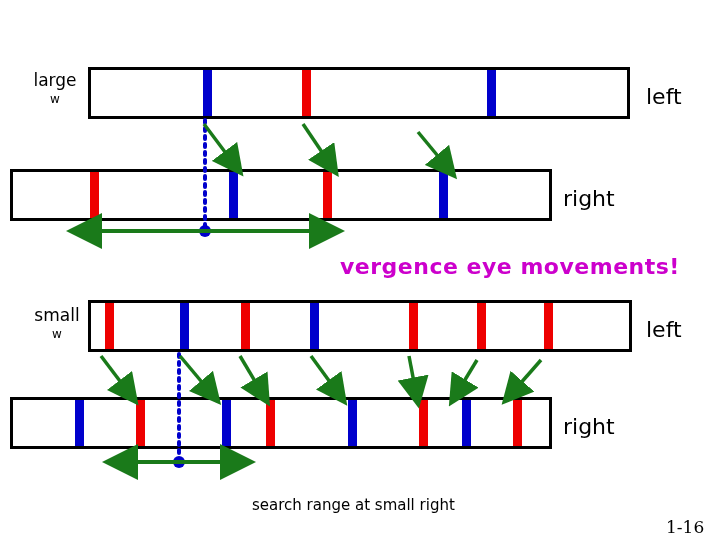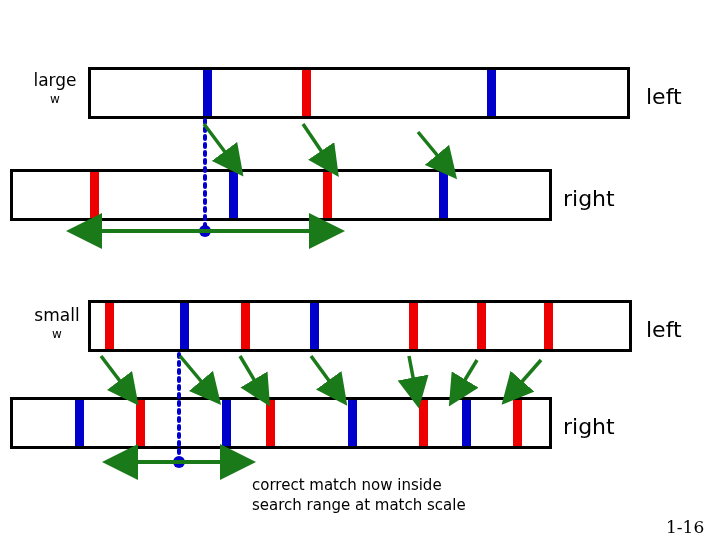--- a/index.html
+++ b/index.html
@@ -103,20 +103,21 @@
   <div class="label side-label" style="left:646px; top:72px;">left</div>
 
   <div class="bar" style="left:10px; top:157px; width:542px; height:52px;">
     <div class="tick red" style="left:77px;"></div>
     <div class="tick blue" style="left:216px;"></div>
     <div class="tick red" style="left:310px;"></div>
     <div class="tick blue" style="left:426px;"></div>
   </div>
   <div class="label side-label" style="left:563px; top:174px;">right</div>
 
+  <div class="title-vergence" style="left:340px; top:242px;">vergence eye movements!</div>
 
   <div class="label scale-label" style="left:22px; top:293px; width:70px;text-align:center;">small</div>
   <div class="label scale-sub" style="left:22px; top:315px; width:70px;">w</div>
 
   <div class="bar" style="left:88px; top:288px; width:544px; height:52px;">
     <div class="tick red" style="left:14px;"></div>
     <div class="tick blue" style="left:89px;"></div>
     <div class="tick red" style="left:150px;"></div>
     <div class="tick blue" style="left:219px;"></div>
     <div class="tick red" style="left:318px;"></div>
@@ -130,22 +131,21 @@
     <div class="tick red" style="left:123px;"></div>
     <div class="tick blue" style="left:209px;"></div>
     <div class="tick red" style="left:253px;"></div>
     <div class="tick blue" style="left:335px;"></div>
     <div class="tick red" style="left:406px;"></div>
     <div class="tick blue" style="left:449px;"></div>
     <div class="tick red" style="left:500px;"></div>
   </div>
   <div class="label side-label" style="left:563px; top:402px;">right</div>
 
-  <div class="caption" style="left:252px; top:463px;">correct match now inside</div>
-  <div class="caption" style="left:252px; top:483px;">search range at match scale</div>
+  <div class="caption" style="left:252px; top:483px;">search range at small right</div>
 
   <div class="pagenum" style="left:666px; top:505px;">1-16</div>
 
   <svg class="overlay" viewBox="0 0 720 540" xmlns="http://www.w3.org/2000/svg">
     <defs>
       <marker id="greenArrow" markerWidth="9" markerHeight="9" refX="4.5" refY="4.5" orient="auto" markerUnits="strokeWidth">
         <path d="M0,0 L9,4.5 L0,9 Z" fill="#1a7a1a"></path>
       </marker>
       <marker id="greenArrowStart" markerWidth="9" markerHeight="9" refX="4.5" refY="4.5" orient="auto-start-reverse" markerUnits="strokeWidth">
         <path d="M0,0 L9,4.5 L0,9 Z" fill="#1a7a1a"></path>

